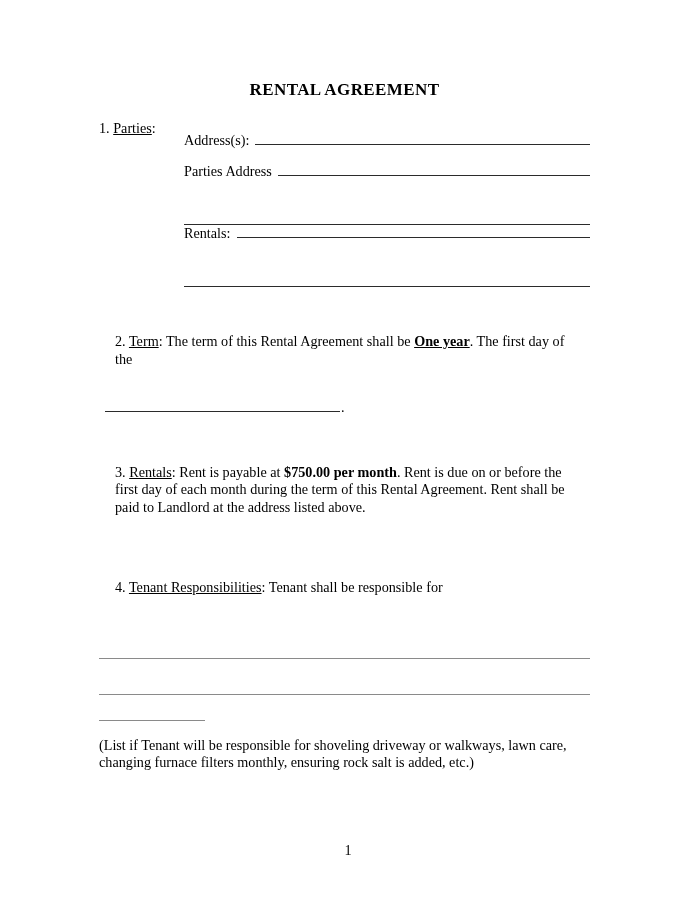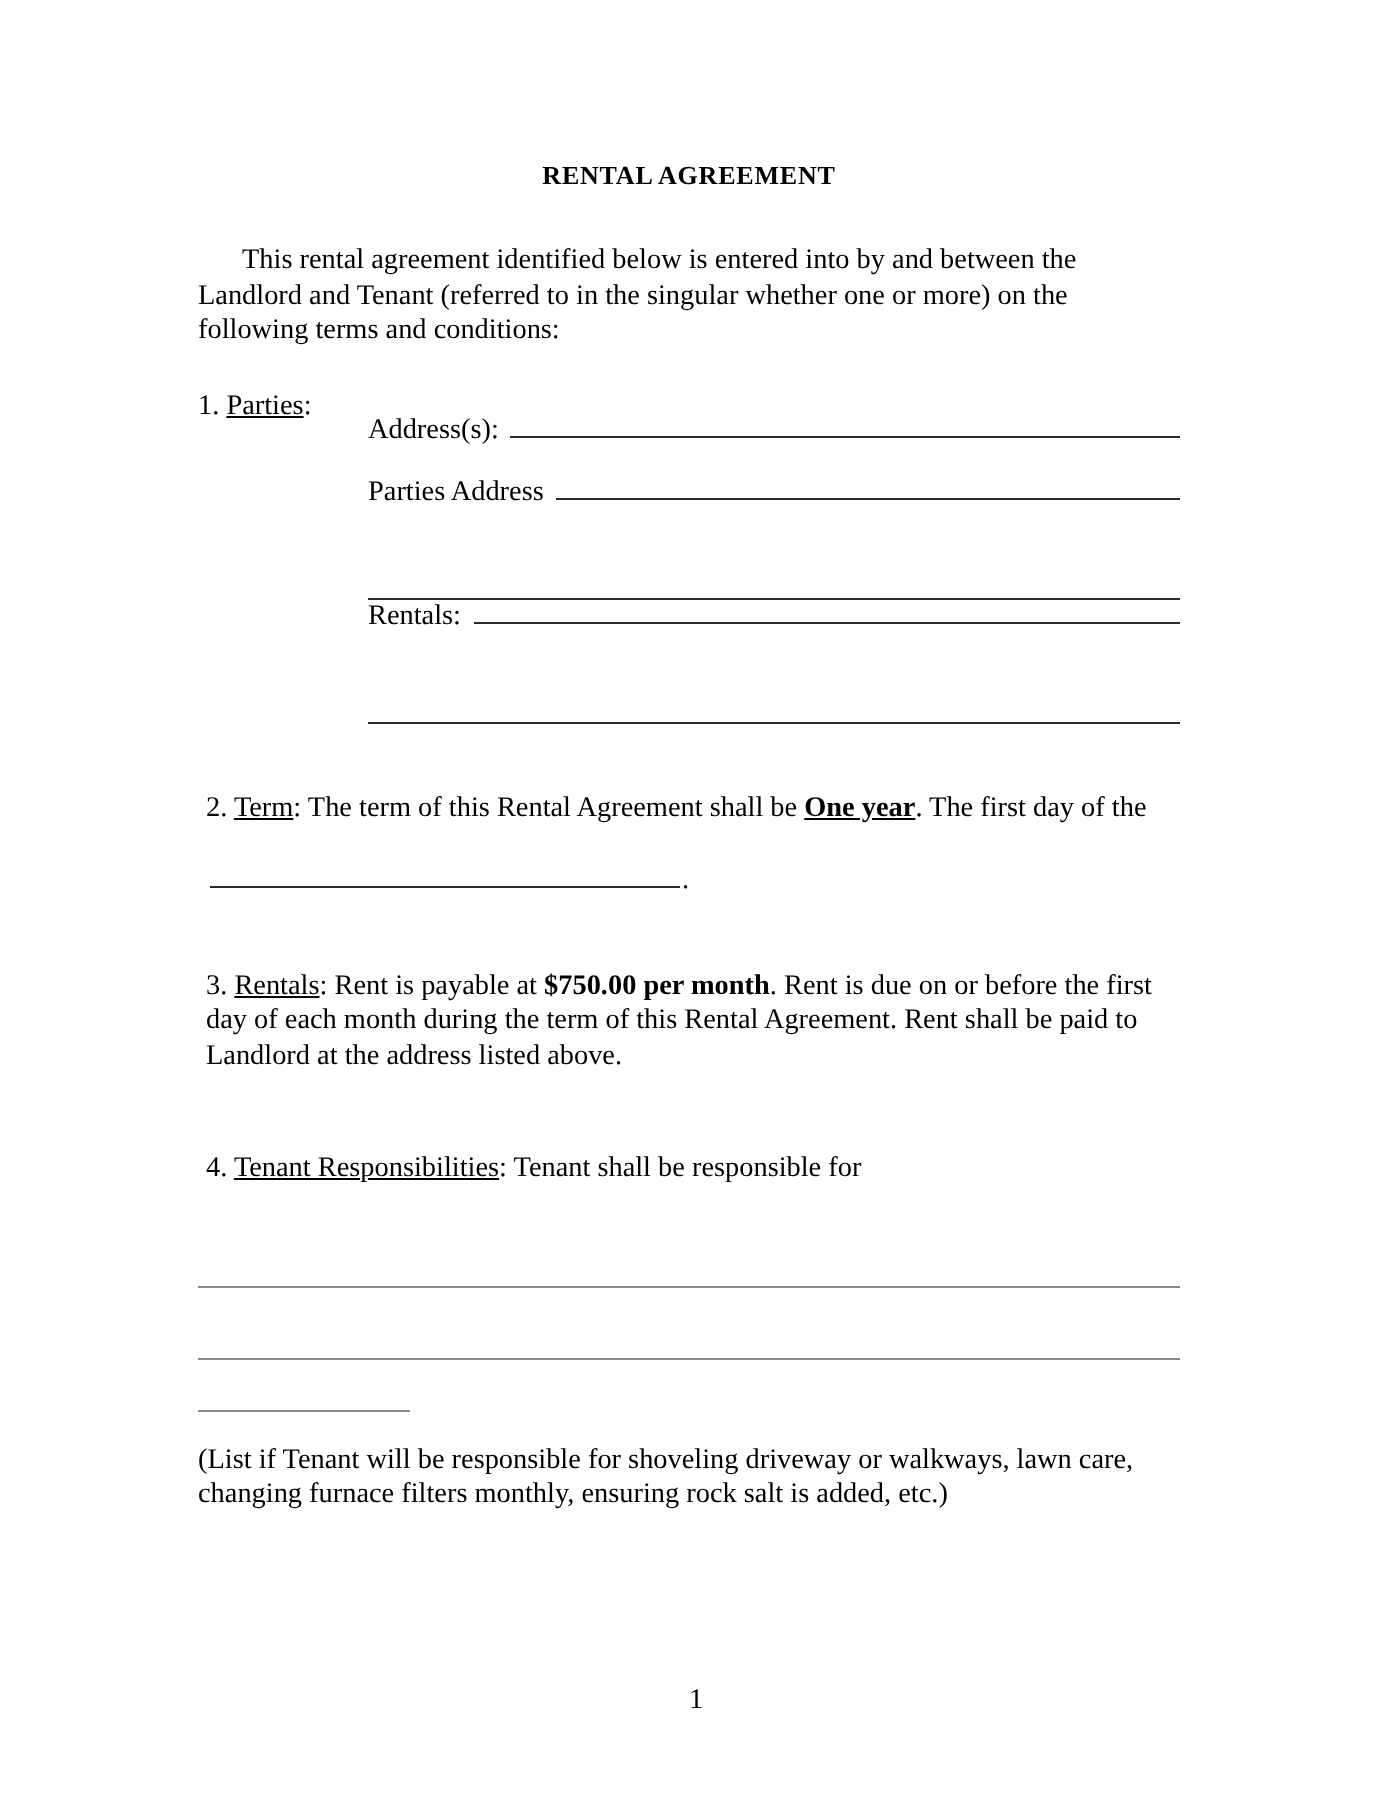--- a/index.html
+++ b/index.html
@@ -22,41 +22,41 @@
     position: absolute;
     left: 99px;
     top: 0;
     width: 491px;
   }
 
   
   .doc-title {
     text-align: center;
     font-weight: bold;
-    font-size: 13px;
+    font-size: 17px;
     letter-spacing: 0.4px;
     margin: 0;
     padding-top: 80px;
   }
 
   
   .intro {
     font-size: 14.2px;
     line-height: 17.5px;
     margin: 0;
     padding-top: 26px;
     text-indent: 22px;
     text-align: left;
   }
 
   
   .para {
     font-size: 14.2px;
     line-height: 17.5px;
-    margin: 4px;
+    margin: 16px;
   }
   .u { text-decoration: underline; }
   .b { font-weight: bold; }
   .bu { font-weight: bold; text-decoration: underline; }
 
   
   .parties {
     padding-top: 32px;
     position: relative;
   }
@@ -163,21 +163,20 @@
 </style>
 </head>
 <body>
 
 <div class="page">
 
   <div class="content">
 
     <h1 class="doc-title">RENTAL AGREEMENT</h1>
 
-    <p class="intro">This rental agreement identified below is entered into by and between the Landlord and Tenant (referred to in the singular whether one or more) on the following terms and conditions:</p>
 
     <div class="parties">
       <div class="parties-label"><span>1.</span> <span class="u">Parties</span><span>:</span></div>
 
       <div class="parties-fields">
 
         <div class="field-row">
           <span class="field-label">Address(s):</span>
           <span class="rule"></span>
         </div>

